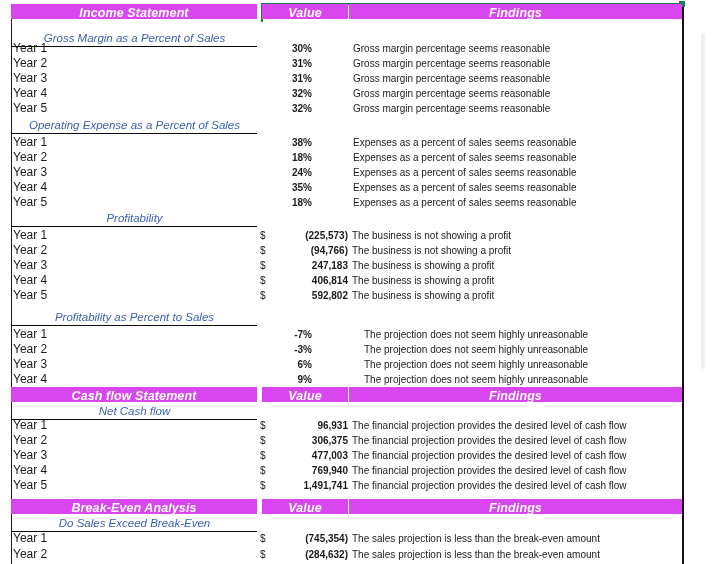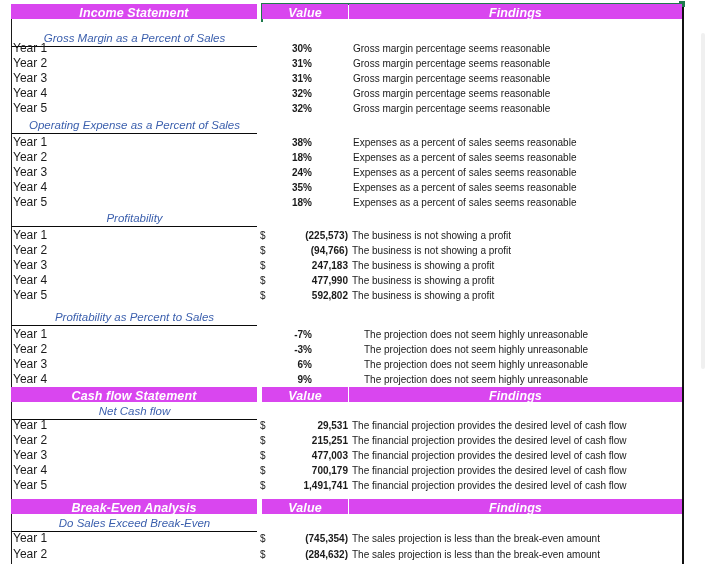--- a/index.html
+++ b/index.html
@@ -260,21 +260,21 @@
   </div>
   <div class="row" style="top:258px">
     <span class="label">Year 3</span>
     <span class="cur">$</span>
     <span class="val">247,183</span>
     <span class="find at340">The business is showing a profit</span>
   </div>
   <div class="row" style="top:273px">
     <span class="label">Year 4</span>
     <span class="cur">$</span>
-    <span class="val">477,990</span>
+    <span class="val">406,814</span>
     <span class="find at340">The business is showing a profit</span>
   </div>
   <div class="row" style="top:288px">
     <span class="label">Year 5</span>
     <span class="cur">$</span>
     <span class="val">592,802</span>
     <span class="find at340">The business is showing a profit</span>
   </div>
 
   <div class="subhdr" style="top:311px">
@@ -315,39 +315,39 @@
   <div class="hdr hdr-find" style="top:387px">
     <span>Findings</span>
   </div>
 
   <div class="subhdr" style="top:405px">
     <span>Net Cash flow</span>
   </div>
   <div class="row" style="top:418px">
     <span class="label">Year 1</span>
     <span class="cur">$</span>
-    <span class="val">29,531</span>
+    <span class="val">96,931</span>
     <span class="find at340">The financial projection provides the desired level of cash flow</span>
   </div>
   <div class="row" style="top:433px">
     <span class="label">Year 2</span>
     <span class="cur">$</span>
-    <span class="val">215,251</span>
+    <span class="val">306,375</span>
     <span class="find at340">The financial projection provides the desired level of cash flow</span>
   </div>
   <div class="row" style="top:448px">
     <span class="label">Year 3</span>
     <span class="cur">$</span>
     <span class="val">477,003</span>
     <span class="find at340">The financial projection provides the desired level of cash flow</span>
   </div>
   <div class="row" style="top:463px">
     <span class="label">Year 4</span>
     <span class="cur">$</span>
-    <span class="val">700,179</span>
+    <span class="val">769,940</span>
     <span class="find at340">The financial projection provides the desired level of cash flow</span>
   </div>
   <div class="row" style="top:478px">
     <span class="label">Year 5</span>
     <span class="cur">$</span>
     <span class="val">1,491,741</span>
     <span class="find at340">The financial projection provides the desired level of cash flow</span>
   </div>
 
   <div class="hdr hdr-title" style="top:499px">

